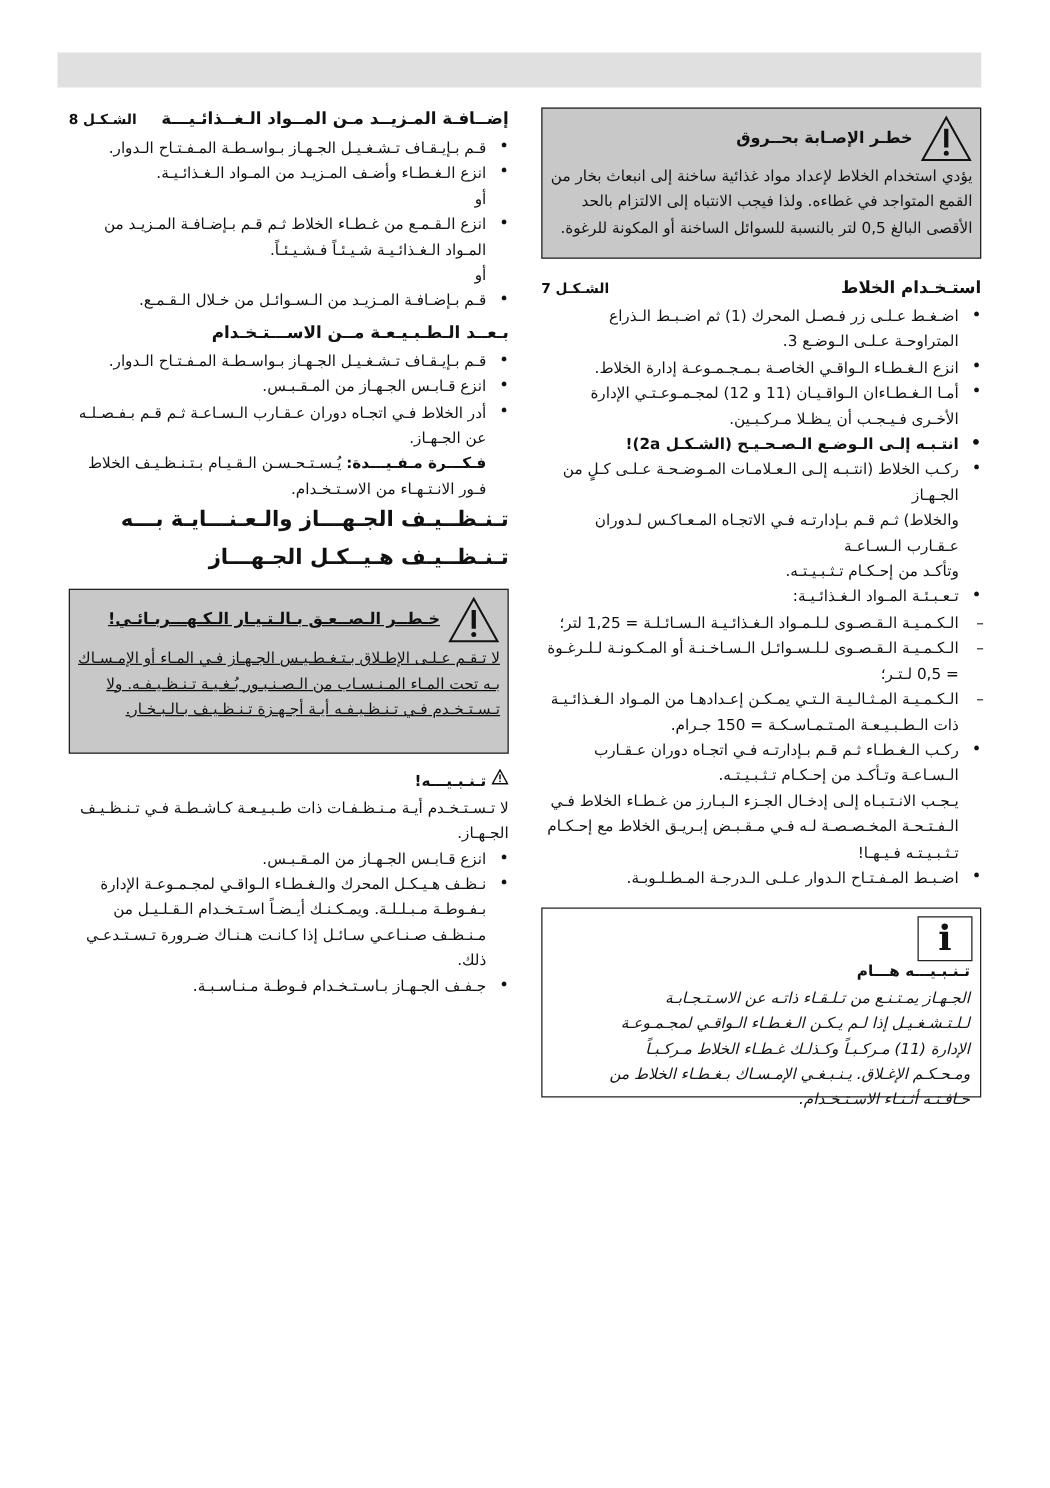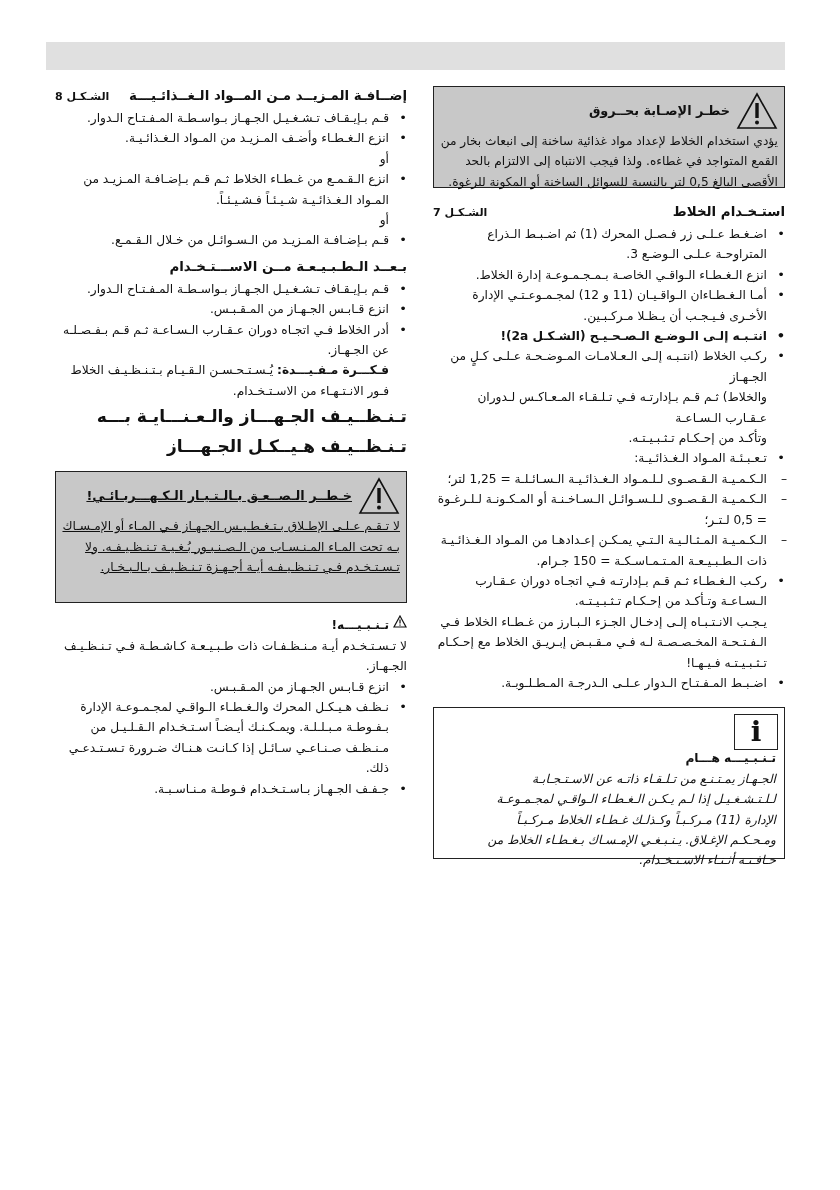--- a/index.html
+++ b/index.html
@@ -50,21 +50,21 @@
   .info-title { font-weight: bold; margin-top: 34px; }
   .caution-title { font-weight: bold; display: flex; align-items: flex-start; gap: 4px; }
   .tip-label { font-weight: bold; }
 </style>
 </head>
 <body>
 
 <div class="top-bar"></div>
 
 <div class="col col-right">
-  <div class="warn-box" style="height:102px;">
+  <div class="warn-box" style="height:121px;">
     <div class="warn-head">
       <svg class="tri" viewBox="0 0 42 38">
         <polygon points="21,2 40,36 2,36" fill="none" stroke="#111" stroke-width="1.6"></polygon>
         <rect x="19.3" y="11" width="3.4" height="15" fill="#111"></rect>
         <circle cx="21" cy="30.5" r="2" fill="#111"></circle>
       </svg>
       <span class="title">خطـر الإصـابة بحــروق</span>
     </div>
     <div>يؤدي استخدام الخلاط لإعداد مواد غذائية ساخنة إلى انبعاث بخار من القمع المتواجد في غطاءه. ولذا فيجب الانتباه إلى الالتزام بالحد الأقصى البالغ 0,5 لتر بالنسبة للسوائل الساخنة أو المكونة للرغوة.</div>
   </div>
@@ -73,21 +73,21 @@
   <div class="heading">
     <span>استـخـدام الخلاط</span>
     <span class="fig">الشـكـل 7</span>
   </div>
   <ul class="bullets">
     <li class="b">اضـغـط عـلـى زر فـصـل المحرك (1) ثم اضـبـط الـذراع المتراوحـة عـلـى الـوضـع 3.</li>
     <li class="b">انزع الـغـطـاء الـواقـي الخاصـة بـمـجـمـوعـة إدارة الخلاط.</li>
     <li class="b">أمـا الـغـطـاءان الـواقـيـان (11 و 12) لمجـمـوعـتـي الإدارة الأخـرى فـيـجـب أن يـظـلا مـركـبـين.</li>
     <li class="b" style="font-weight:bold;">انتـبـه إلـى الـوضـع الـصـحـيـح (الشـكـل 2a)!</li>
     <li class="b">ركـب الخلاط (انتـبـه إلـى الـعـلامـات المـوضـحـة عـلـى كـلٍ من الجـهـاز</li>
-    <li class="plain">والخلاط) ثـم قـم بـإدارتـه فـي تـلـقـاء المـعـاكـس لـدوران عـقـارب الـسـاعـة</li>
+    <li class="plain">والخلاط) ثـم قـم بـإدارتـه فـي الاتجـاه المـعـاكـس لـدوران عـقـارب الـسـاعـة</li>
     <li class="plain">وتأكـد من إحـكـام تـثـبـيـتـه.</li>
     <li class="b">تـعـبـئـة المـواد الـغـذائـيـة:</li>
   </ul>
   <ul class="dashes" style="margin-right:-4px;">
     <li>الـكـمـيـة الـقـصـوى لـلـمـواد الـغـذائـيـة الـسـائـلـة = 1,25 لتر؛</li>
     <li>الـكـمـيـة الـقـصـوى لـلـسـوائـل الـسـاخـنـة أو المـكـونـة لـلـرغـوة = 0,5 لـتـر؛</li>
     <li>الـكـمـيـة المـثـالـيـة الـتـي يمـكـن إعـدادهـا من المـواد الـغـذائـيـة ذات الـطـبـيـعـة المـتـمـاسـكـة = 150 جـرام.</li>
   </ul>
   <ul class="bullets">
     <li class="b">ركـب الـغـطـاء ثـم قـم بـإدارتـه فـي اتجـاه دوران عـقـارب الـسـاعـة وتـأكـد من إحـكـام تـثـبـيـتـه.</li>

